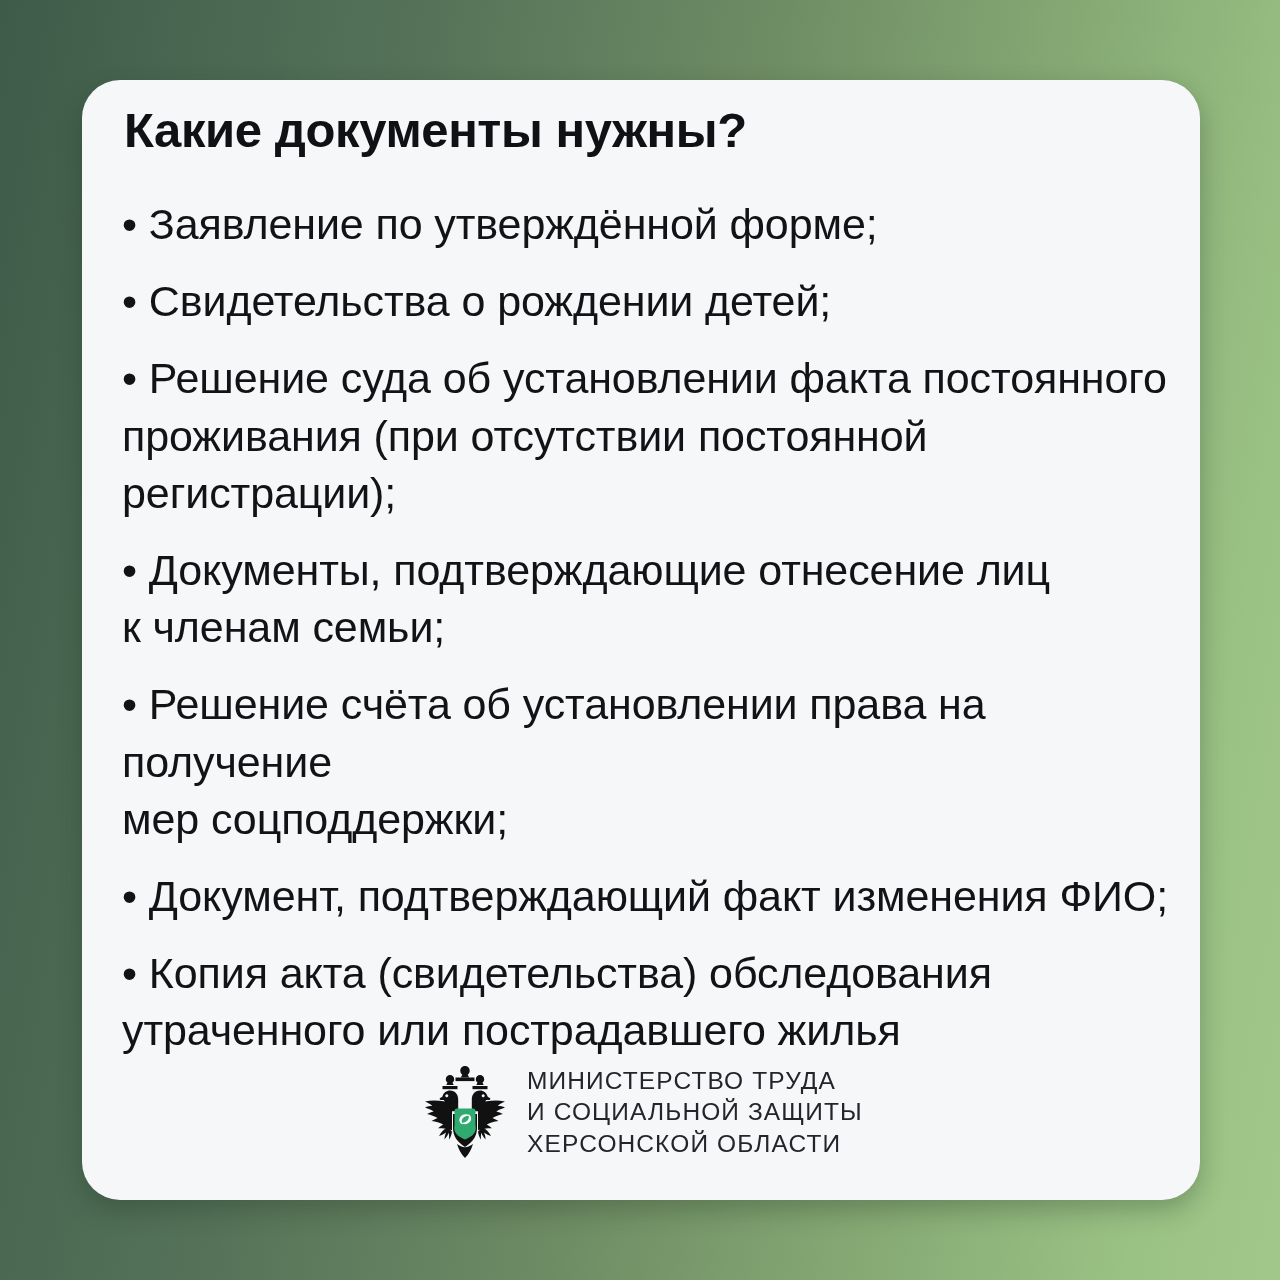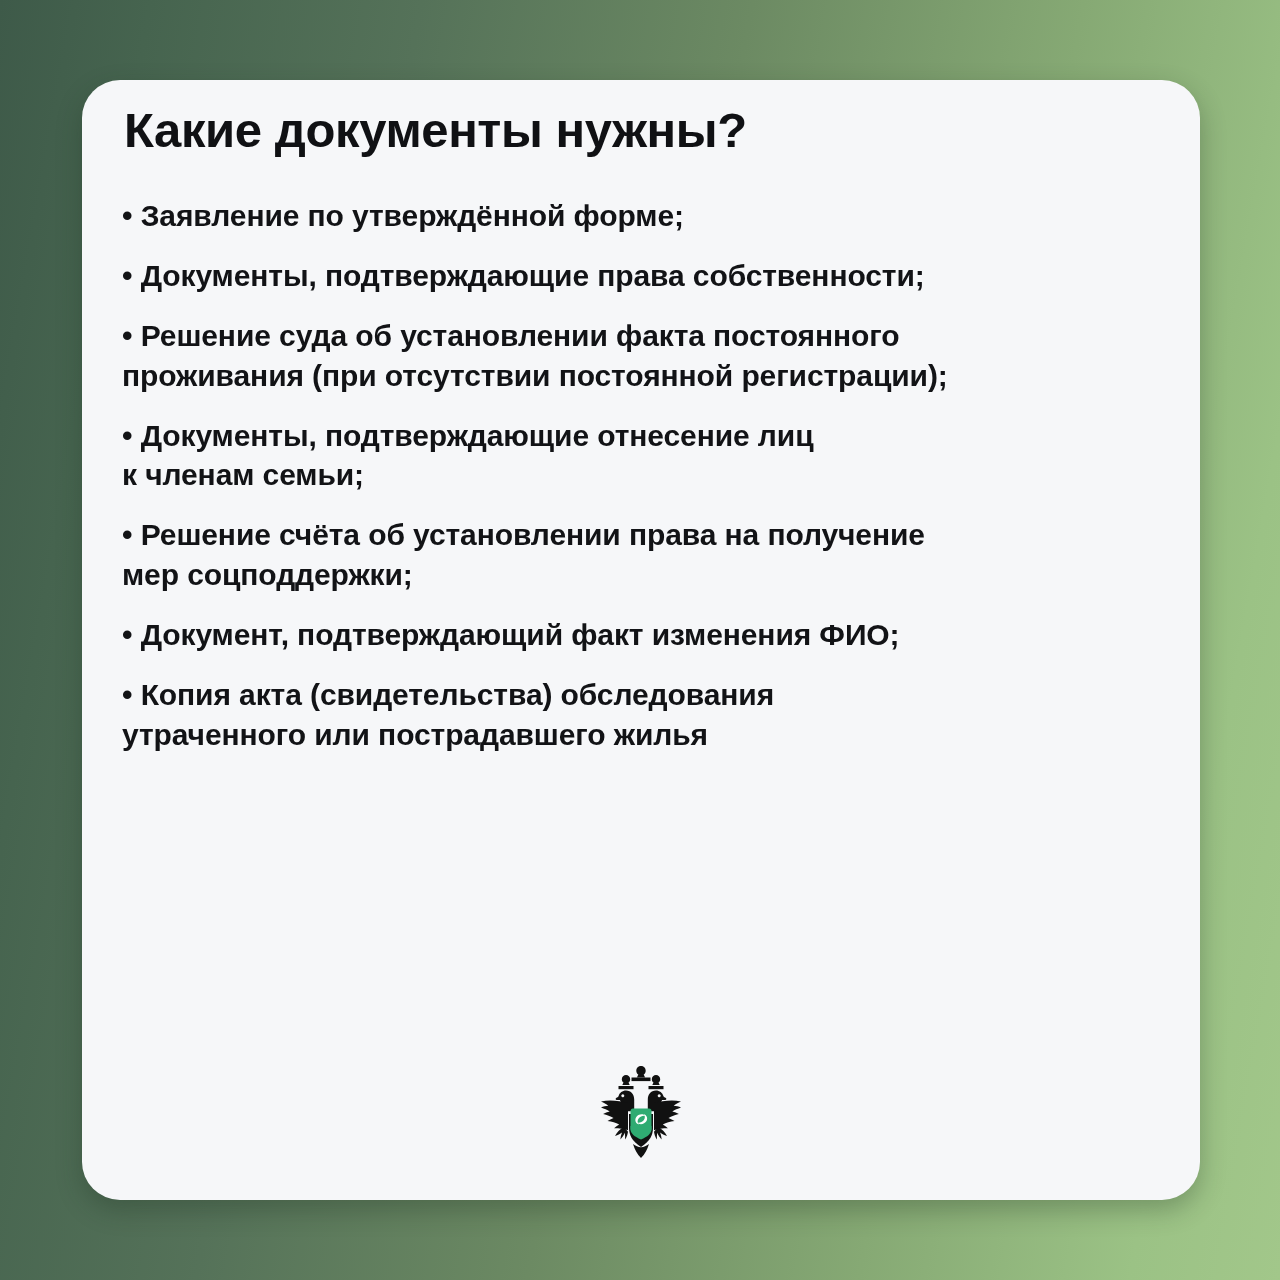--- a/index.html
+++ b/index.html
@@ -61,24 +61,24 @@
     position: absolute;
     left: 40px;
     right: 26px;
     top: 116px;
     margin: 0;
     padding: 0;
     list-style: none;
   }
 
   .doc-item {
-    font-size: 30px;
+    font-size: 43px;
     line-height: 1.33;
     color: #121316;
-    font-weight: 700;
+    font-weight: 400;
     letter-spacing: -0.1px;
     margin: 0 0 20px 0;
     white-space: pre-line;
   }
   .doc-item:last-child { margin-bottom: 16px; }
 
   .footer {
     position: absolute;
     left: 0;
     right: 0;
@@ -115,21 +115,21 @@
 <body>
 
 <div class="poster">
 
   <div class="card">
 
     <div class="card-title">Какие документы нужны?</div>
 
     <ul class="doc-list">
       <li class="doc-item">• Заявление по утверждённой форме;</li>
-      <li class="doc-item">• Документы, подтверждающие права собственности;</li>
+      <li class="doc-item">• Свидетельства о рождении детей;</li>
       <li class="doc-item">• Решение суда об установлении факта постоянного
 проживания (при отсутствии постоянной регистрации);</li>
       <li class="doc-item">• Документы, подтверждающие отнесение лиц
 к членам семьи;</li>
       <li class="doc-item">• Решение счёта об установлении права на получение
 мер соцподдержки;</li>
       <li class="doc-item">• Документ, подтверждающий факт изменения ФИО;</li>
       <li class="doc-item">• Копия акта (свидетельства) обследования
 утраченного или пострадавшего жилья</li>
     </ul>
@@ -164,16 +164,21 @@
 
           <path d="M63 65 c4 2 7 5 9 9 -3-1-5-2-7-3.6 1 2.4 1.5 4.6 1.6 7 -2-2.2-3.4-4.2-4.4-6.6 -.4 2.4-.4 4.4-.2 6.8 -1.8-2.6-2.6-5-3-7.8 z"></path>
         </g>
 
         <rect x="35.5" y="46.5" width="21" height="23" rx="2.5" fill="#2fab72"></rect>
         <path d="M35.5 64 h21 v3 c0 4.5-4 7.8-10.5 10.5 C39.5 74.8 35.5 71.5 35.5 67 z" fill="#2fab72"></path>
         <path d="M41 55.5 c2-3.5 7-4.2 9.6-1.6 -2.6-.6-5.2 .3-6.8 2.3 -1.6 2-1.6 4.6 .2 6.4 -3.2-1-4.6-4.2-3-7.1 z" fill="#ffffff"></path>
         <path d="M51.5 59 c-2 3.5-7 4.2-9.6 1.6 2.6 .6 5.2-.3 6.8-2.3 1.6-2 1.6-4.6-.2-6.4 3.2 1 4.6 4.2 3 7.1 z" fill="#ffffff"></path>
       </svg>
 
+      <div class="ministry-lines">
+        <div class="ministry-line">МИНИСТЕРСТВО ТРУДА</div>
+        <div class="ministry-line">И СОЦИАЛЬНОЙ ЗАЩИТЫ</div>
+        <div class="ministry-line">ХЕРСОНСКОЙ ОБЛАСТИ</div>
+      </div>
 
     </div>
   </div>
 </div>
 
 </body></html>

